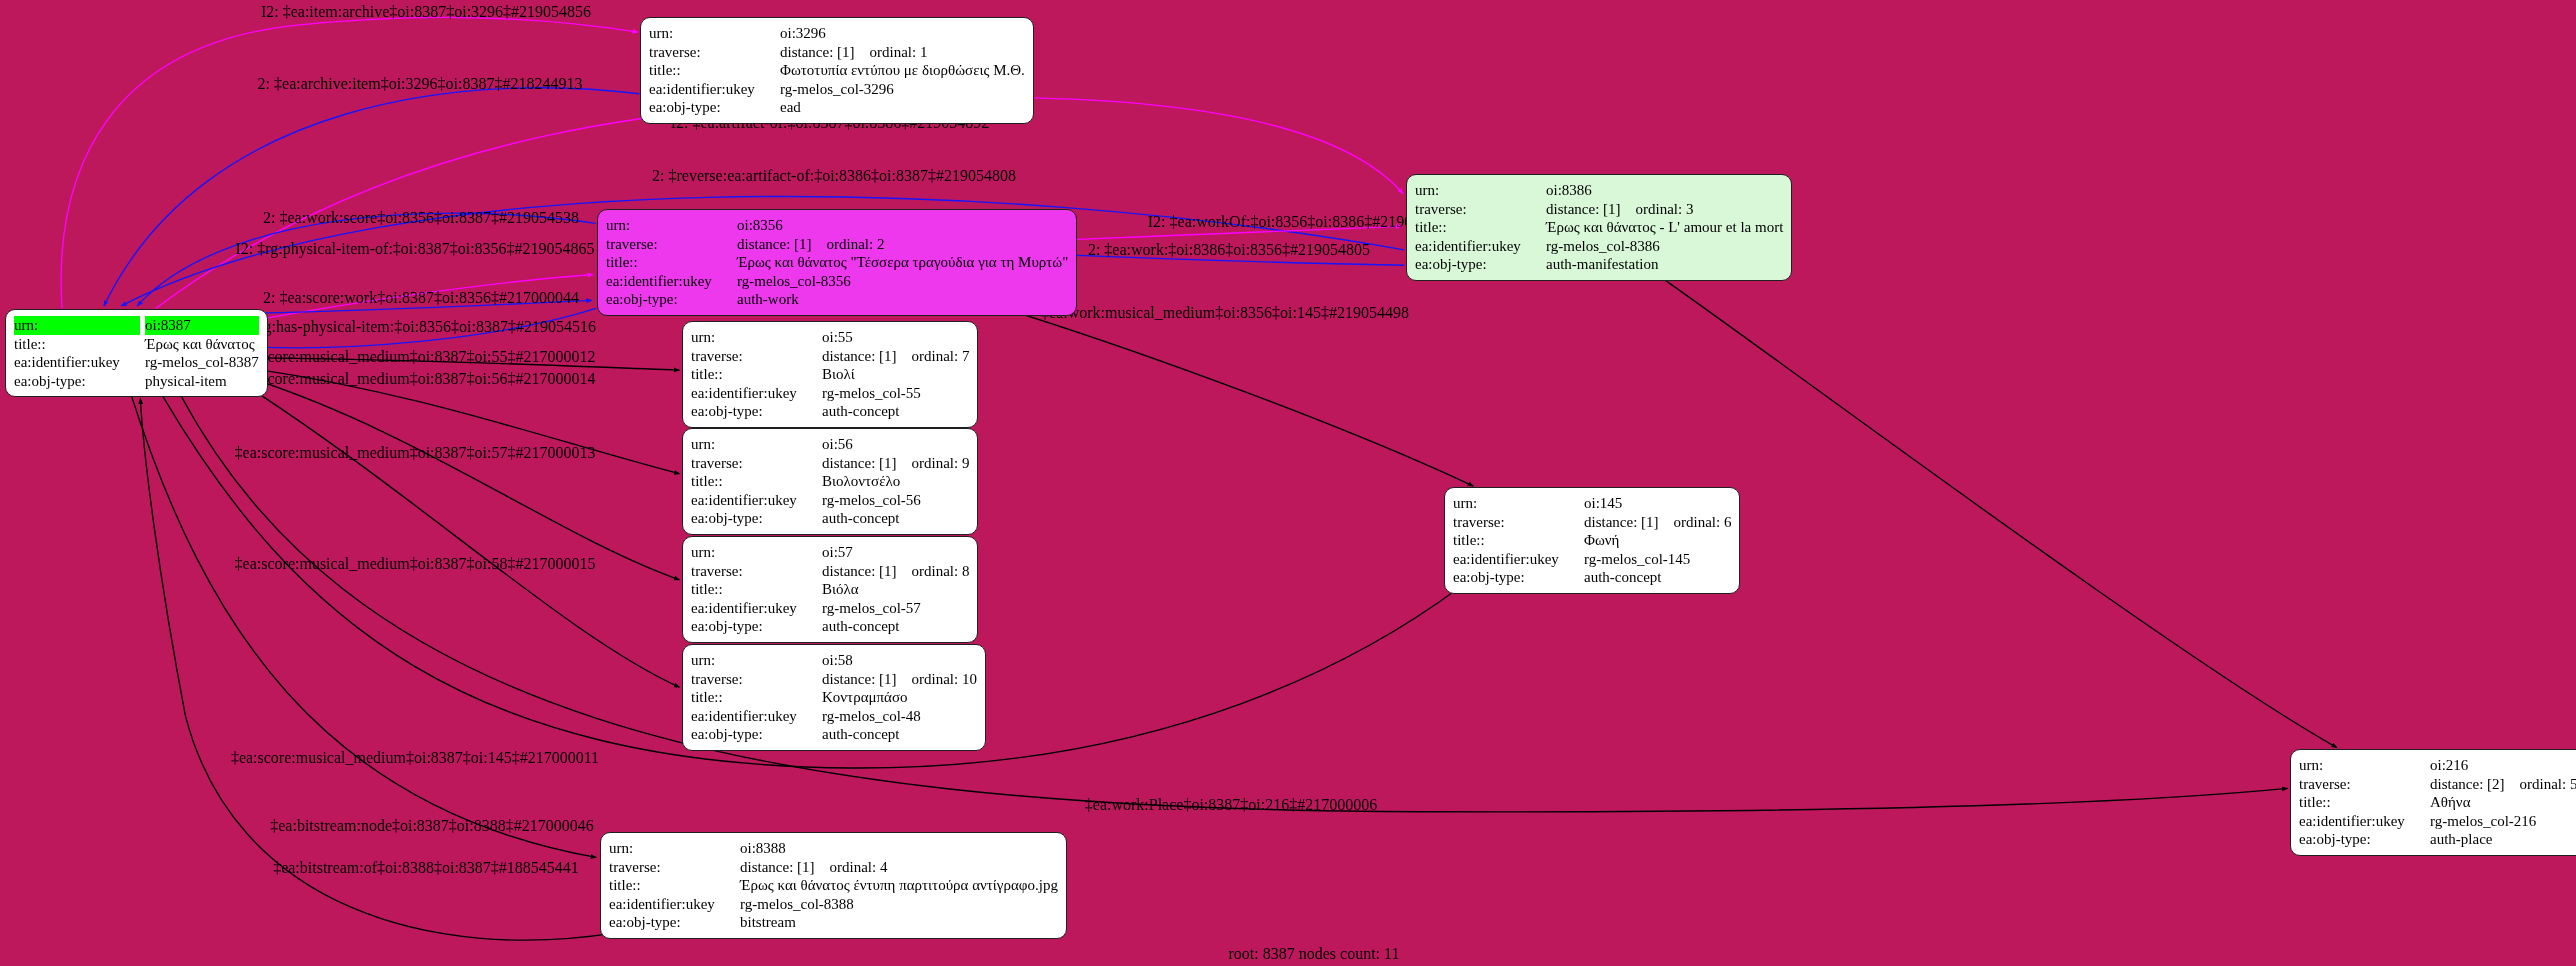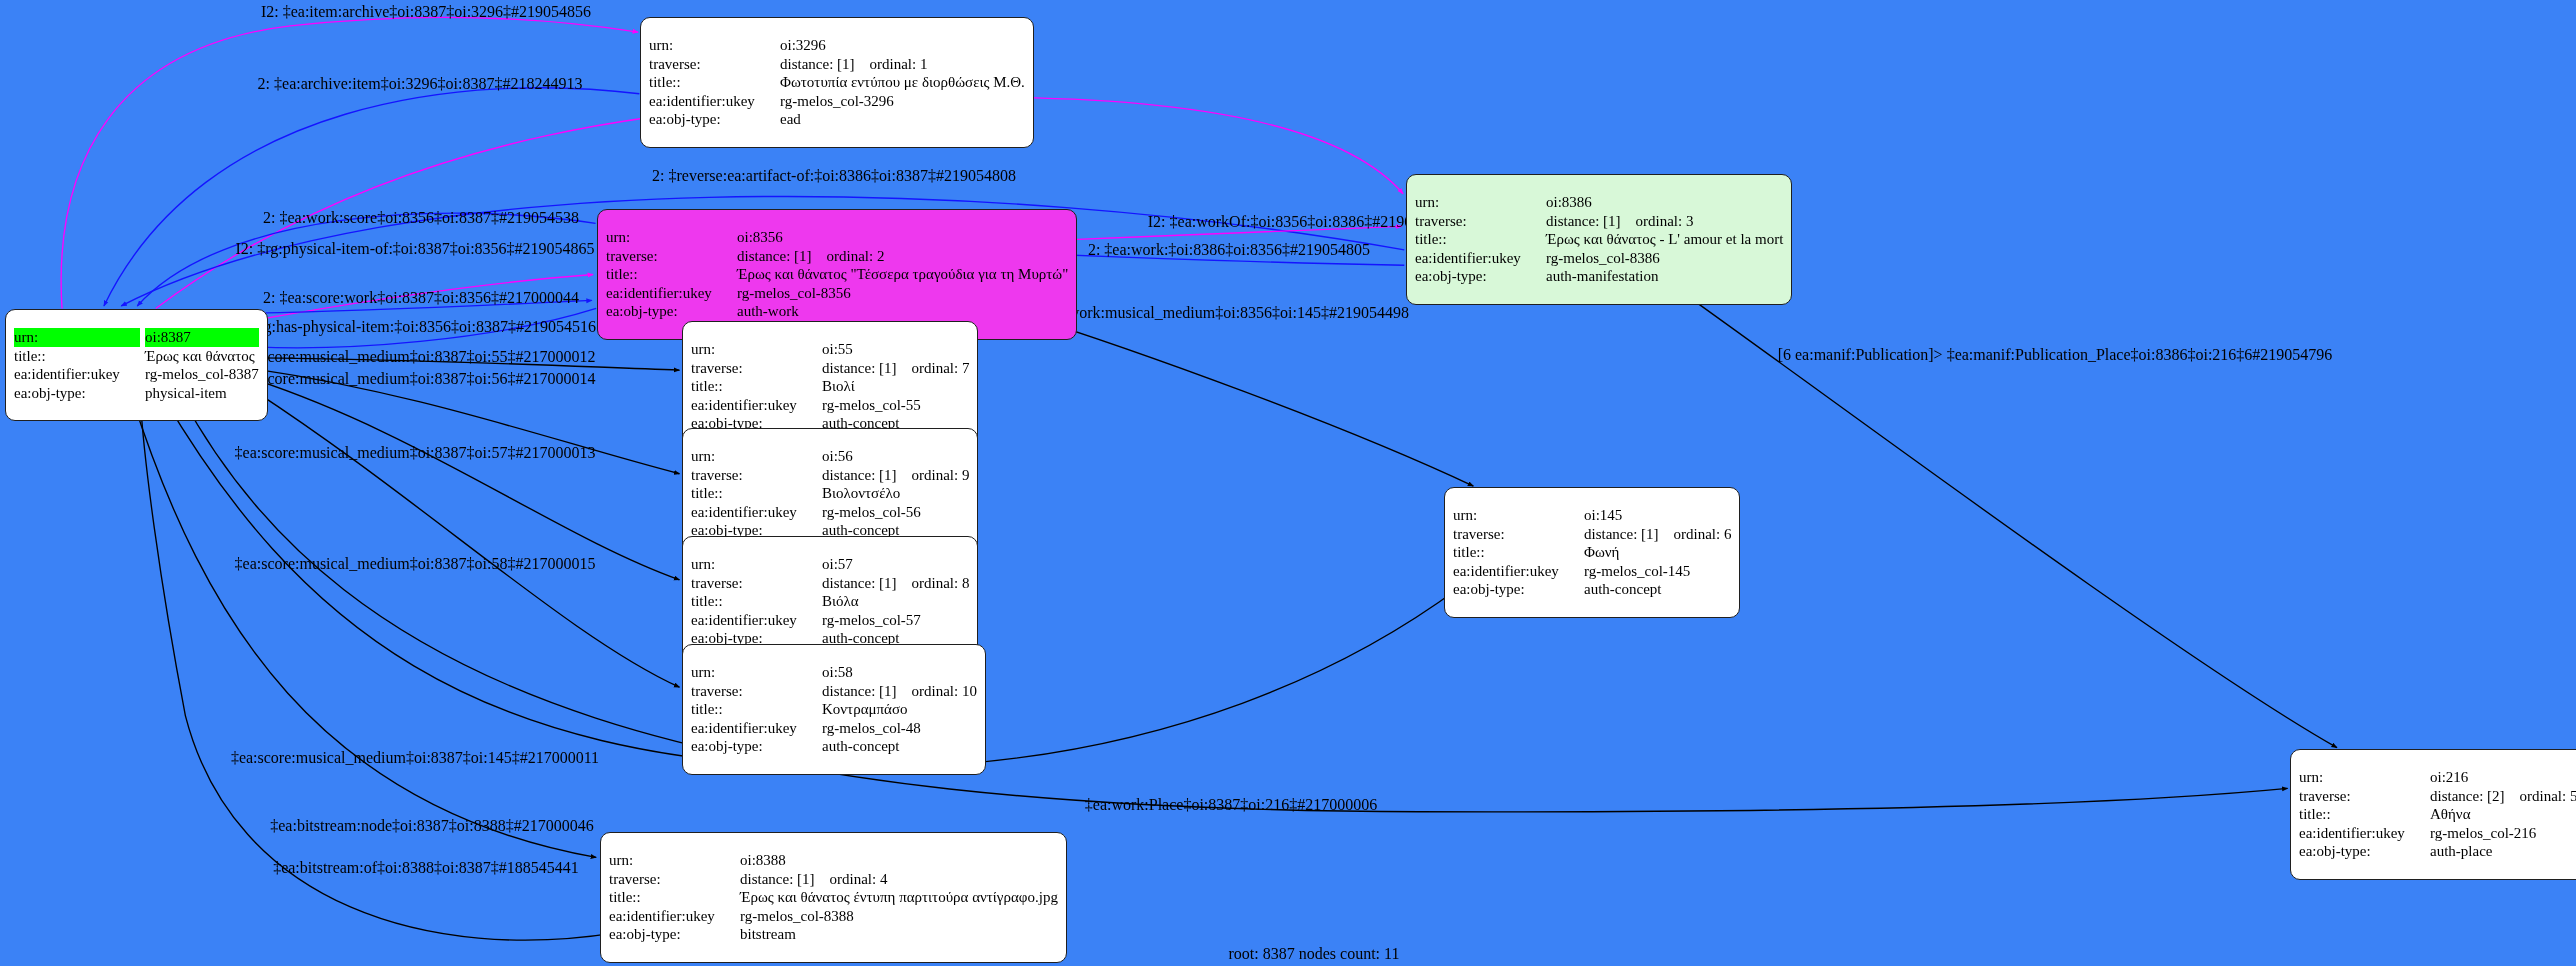--- a/index.html
+++ b/index.html
@@ -1,24 +1,24 @@
 <!DOCTYPE html>
 <html style="font-size:10px"><head>
 <meta charset="utf-8">
 <style>
   html,body{margin:0;padding:0;background:#ffffff;}
-  .canvas{position:relative;width:2576px;height:966px;background:#3b82f6;overflow:hidden;
+  .canvas{position:relative;width:2576px;height:966px;background:#be185d;overflow:hidden;
           font-family:"Liberation Serif", serif;}
   svg.edges{position:absolute;left:0;top:0;z-index:1;}
   .edge{fill:none;stroke-width:2.2px;}
   .edge.mag{stroke:#ff00ff;}
   .edge.blu{stroke:#1414ff;}
   .edge.blk{stroke:#000000;}
   .node{position:absolute;z-index:3;background:#ffffff;border:1.2px solid #1f1f1f;border-radius:10px;
-        padding:18px 8px;font-size:15px;line-height:18.5px;color:#000;}
+        padding:6px 8px;font-size:15px;line-height:18.5px;color:#000;}
   .node.magenta{background:#ee38ee;}
   .node.lightgreen{background:#d8f8d8;}
   .row{display:flex;}
   .k{flex:0 0 126px;margin-right:5px;white-space:pre;}
   .v{white-space:pre;}
   .row.hl .k,.row.hl .v{background:#00ff00;}
   .row.hl .v{flex:1;}
   .elabel{position:absolute;z-index:2;transform:translateX(-50%);white-space:nowrap;
           font-size:16px;line-height:18.5px;color:#000;}
   .footer{position:absolute;z-index:2;transform:translateX(-50%);white-space:nowrap;
@@ -71,21 +71,20 @@
   <div class="elabel" style="left:415px;top:240px">I2: ‡rg:physical-item-of:‡oi:8387‡oi:8356‡#219054865</div>
   <div class="elabel" style="left:421px;top:289px">2: ‡ea:score:work‡oi:8387‡oi:8356‡#217000044</div>
   <div class="elabel" style="left:415px;top:318px">2: ‡rg:has-physical-item:‡oi:8356‡oi:8387‡#219054516</div>
   <div class="elabel" style="left:415px;top:348px">‡ea:score:musical_medium‡oi:8387‡oi:55‡#217000012</div>
   <div class="elabel" style="left:415px;top:370px">‡ea:score:musical_medium‡oi:8387‡oi:56‡#217000014</div>
   <div class="elabel" style="left:415px;top:444px">‡ea:score:musical_medium‡oi:8387‡oi:57‡#217000013</div>
   <div class="elabel" style="left:415px;top:555px">‡ea:score:musical_medium‡oi:8387‡oi:58‡#217000015</div>
   <div class="elabel" style="left:1300px;top:213px">I2: ‡ea:workOf:‡oi:8356‡oi:8386‡#219054893</div>
   <div class="elabel" style="left:1229px;top:241px">2: ‡ea:work:‡oi:8386‡oi:8356‡#219054805</div>
   <div class="elabel" style="left:1225px;top:304px">‡ea:work:musical_medium‡oi:8356‡oi:145‡#219054498</div>
-  <div class="elabel" style="left:2055px;top:346px">[6 ea:manif:Publication]&gt; ‡ea:manif:Publication_Place‡oi:8386‡oi:216‡6#219054796</div>
   <div class="elabel" style="left:415px;top:749px">‡ea:score:musical_medium‡oi:8387‡oi:145‡#217000011</div>
   <div class="elabel" style="left:1231px;top:796px">‡ea:work:Place‡oi:8387‡oi:216‡#217000006</div>
   <div class="elabel" style="left:432px;top:817px">‡ea:bitstream:node‡oi:8387‡oi:8388‡#217000046</div>
   <div class="elabel" style="left:426px;top:859px">‡ea:bitstream:of‡oi:8388‡oi:8387‡#188545441</div>
 
   <div class="node" style="left:640px;top:17.3px;min-width:346px">
     <div class="row">
         <span class="k">urn:</span>
         <span class="v">oi:3296</span>
       </div>

